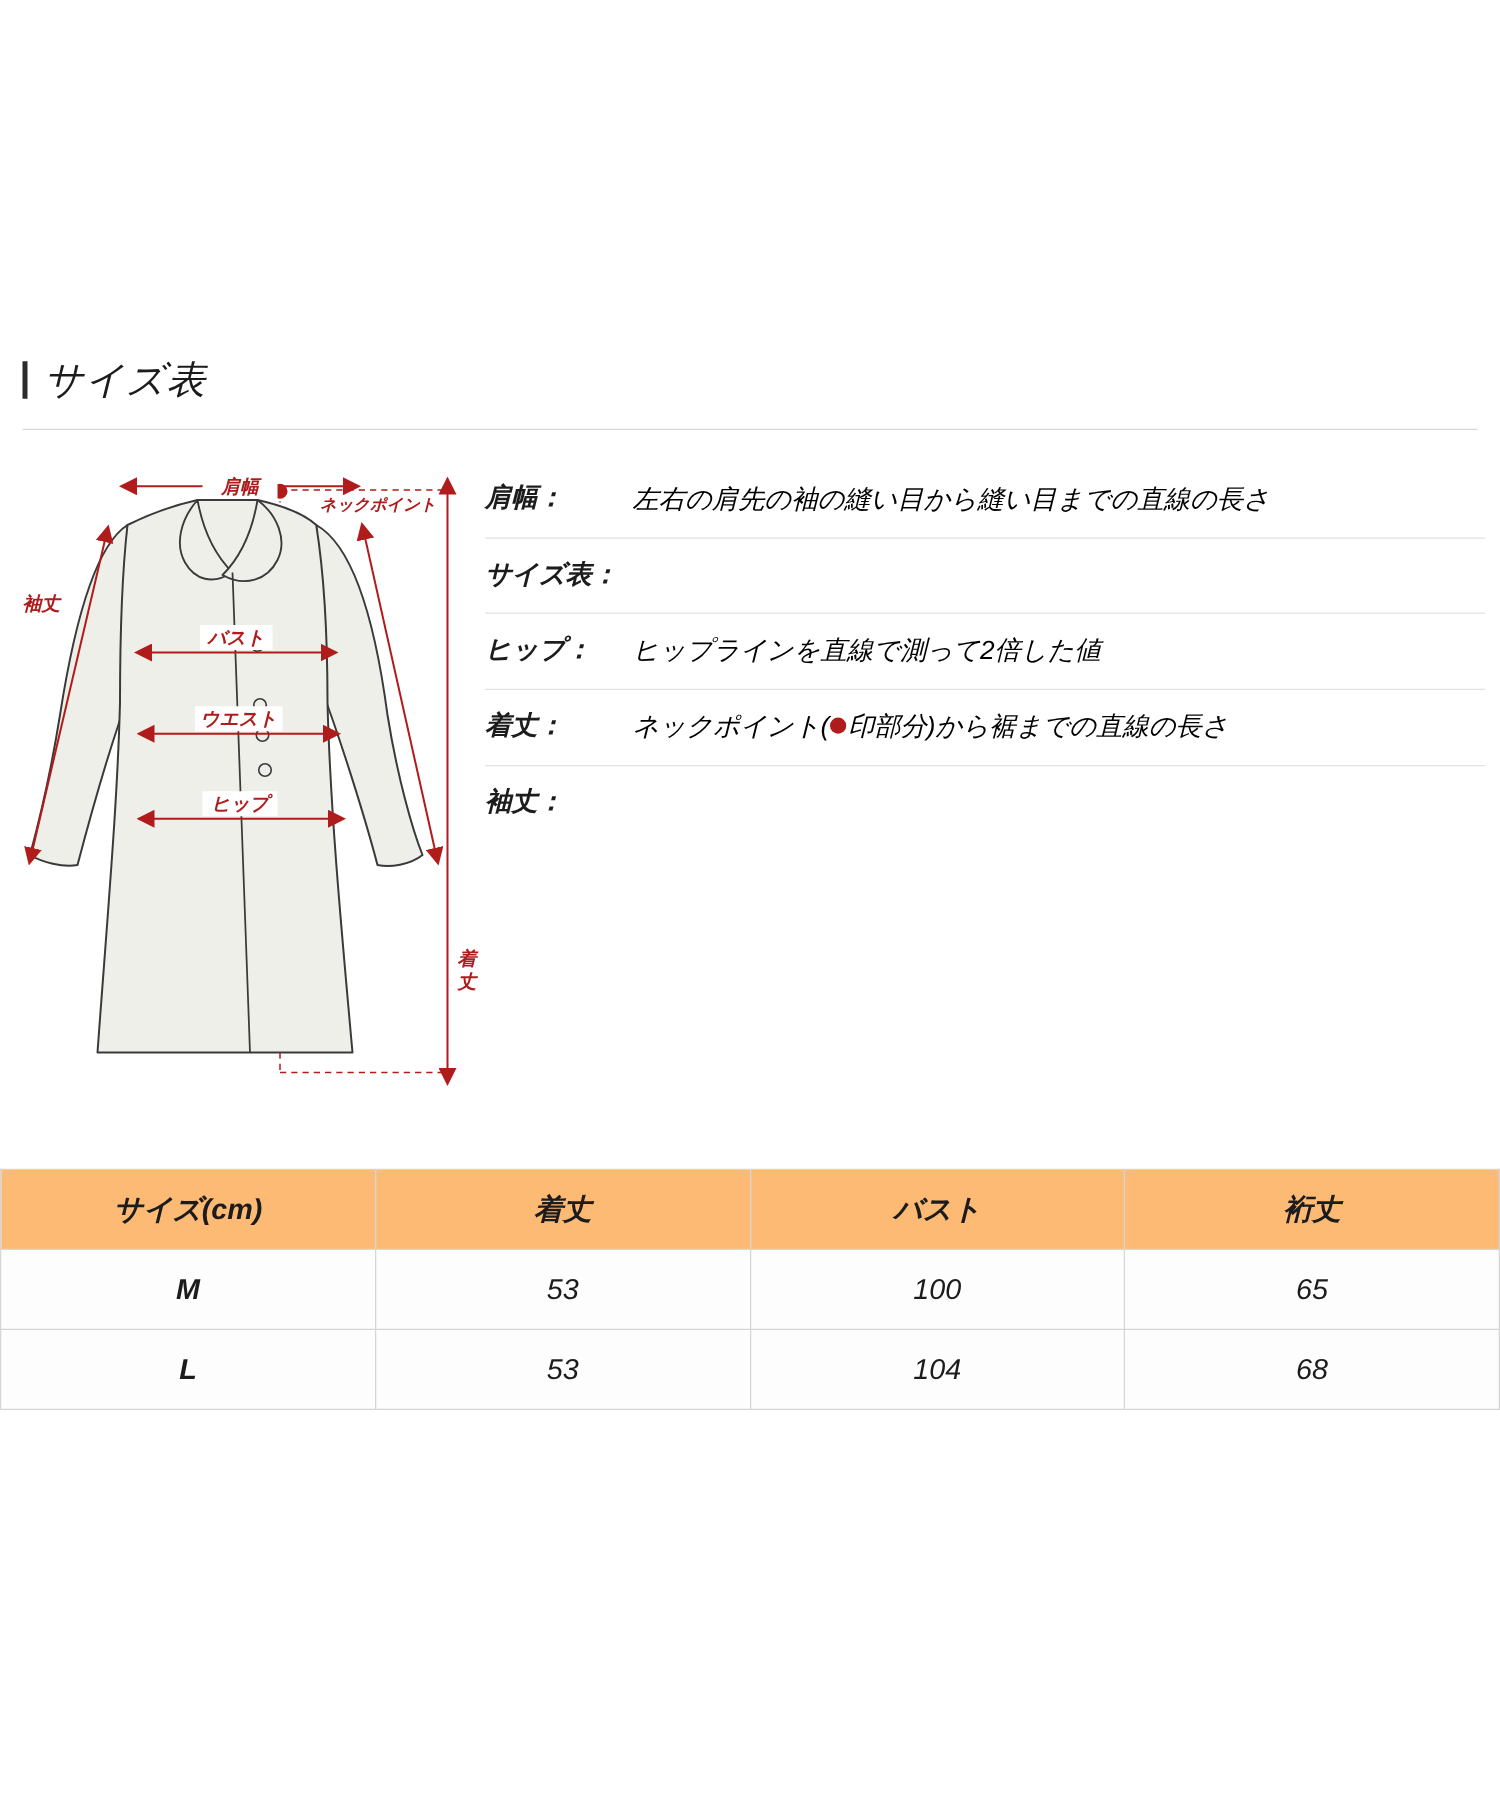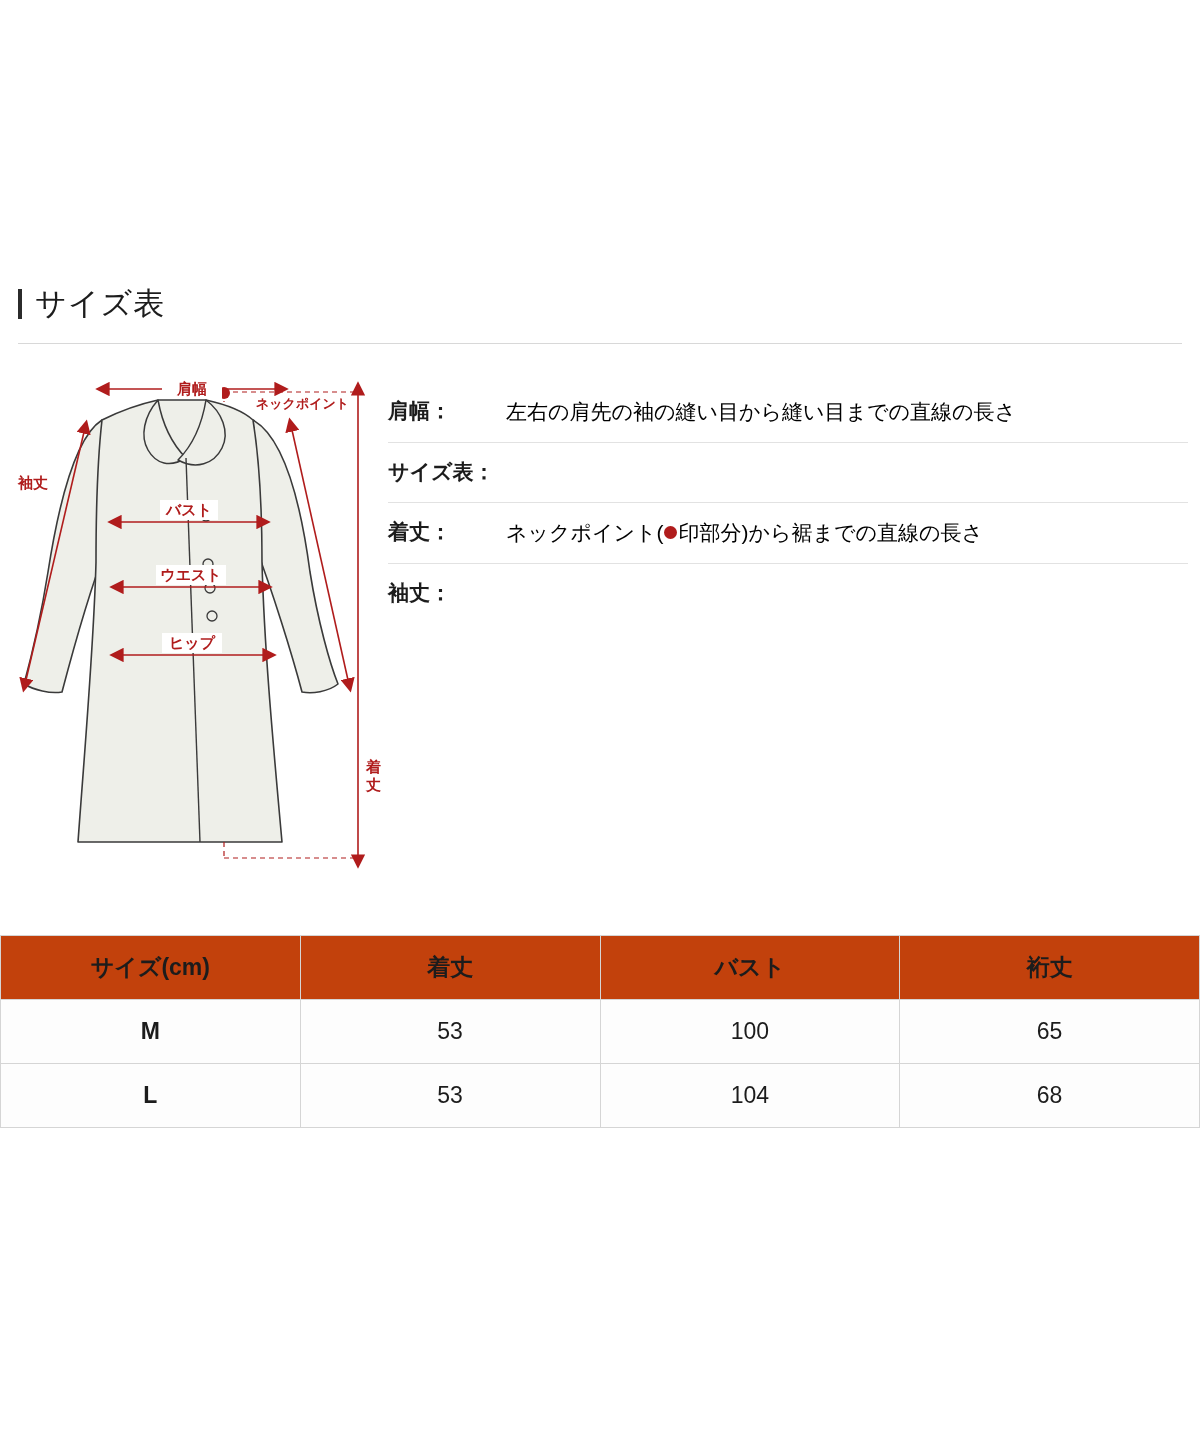--- a/index.html
+++ b/index.html
@@ -14,20 +14,21 @@
     color: #1a1a1a;
     position: relative;
     overflow: hidden;
   }
   .page {
     position: absolute;
     left: 0;
     top: 0;
     width: 1200px;
     height: 1436px;
+    font-style: italic;
   }
 
   
   .heading-wrap {
     position: absolute;
     left: 18px;
     top: 283px;
     width: 1164px;
   }
   .heading {
@@ -61,21 +62,21 @@
     top: 372px;
     width: 375px;
     height: 530px;
   }
   .diagram svg { display: block; }
 
   
   .deflist {
     position: absolute;
     left: 388px;
-    top: 382px;
+    top: 370px;
     width: 800px;
   }
   .defrow {
     display: flex;
     align-items: flex-start;
     padding: 13px 0 13px 0;
     border-bottom: 1px solid #e2e2e2;
   }
   .defrow:first-child { border-top: none; }
   .defrow.last { border-bottom: none; flex-direction: column; }
@@ -115,21 +116,21 @@
   }
   .sizetable th, .sizetable td {
     border: 1px solid #d5d5d5;
     text-align: center;
     font-size: 23px;
     color: #1c1c1c;
     height: 63px;
     padding: 0;
   }
   .sizetable thead th {
-    background: #c2410c;
+    background: #fdba74;
     font-weight: 700;
     font-size: 23px;
   }
   .sizetable tbody td {
     background: #fdfdfd;
     font-weight: 400;
   }
   .sizetable tbody td.sizecol {
     font-weight: 700;
   }
@@ -242,20 +243,26 @@
       <div class="defdesc">
         <span class="line">左右の肩先の袖の縫い目から縫い目までの直線の長さ</span>
       </div>
     </div>
 
 
     <div class="defrow">
       <div class="defterm">サイズ表：</div>
     </div>
 
+    <div class="defrow">
+      <div class="defterm">ヒップ：</div>
+      <div class="defdesc">
+        <span class="line">ヒップラインを直線で測って2倍した値</span>
+      </div>
+    </div>
 
     <div class="defrow">
       <div class="defterm">着丈：</div>
       <div class="defdesc">
         <span class="line"><span>ネックポイント(</span><span class="dot-red"></span><span>印部分)から裾までの直線の長さ</span></span>
       </div>
     </div>
 
     <div class="defrow last">
       <div class="defterm">袖丈：</div>

